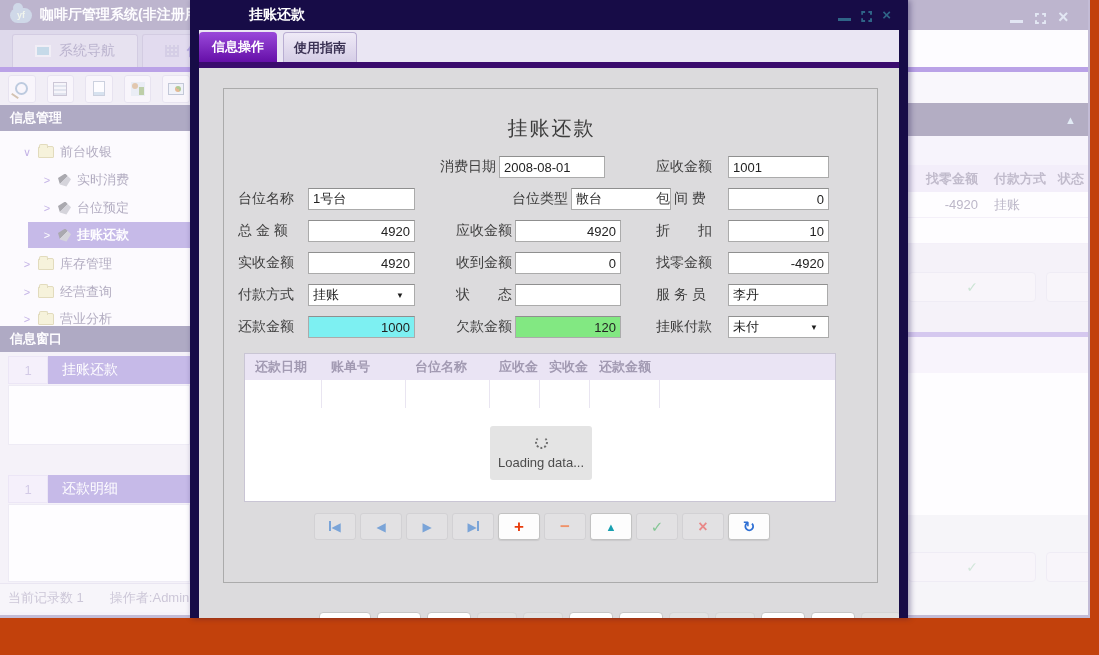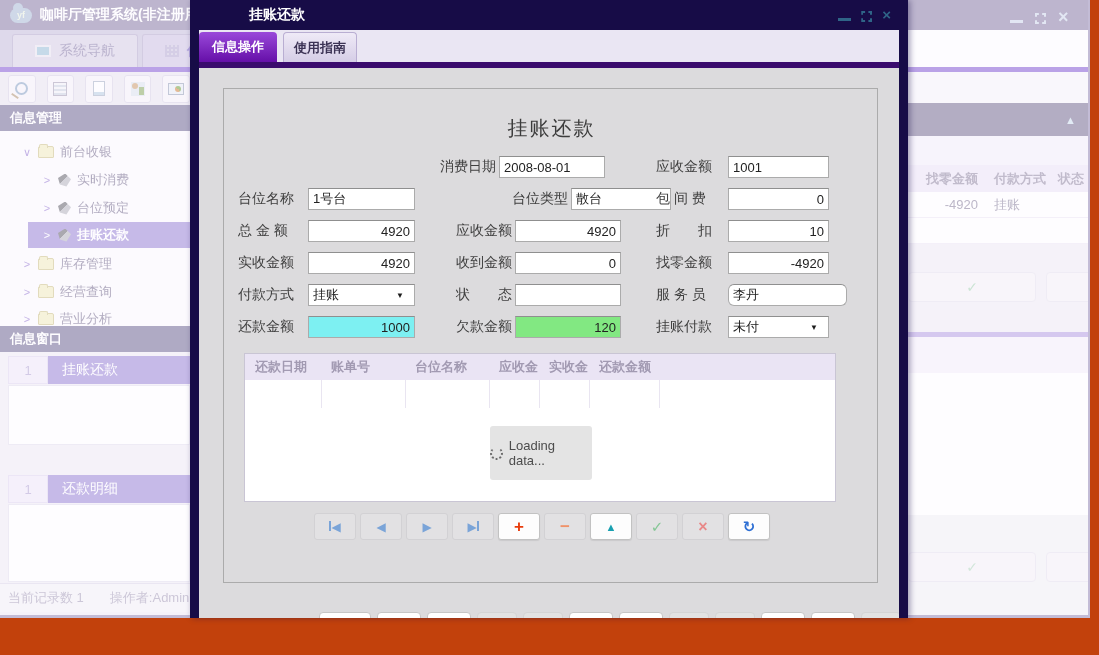--- a/index.html
+++ b/index.html
@@ -97,21 +97,21 @@
   .ffield.num { justify-content:flex-end; }
   .ffield.cyan { background:#7df0f2; }
   .ffield.green { background:#82e882; }
   .combo-arrow { width:20px; height:20px; display:flex; align-items:center; justify-content:center; font-size:8px; color:#1c1c1c; margin-left:auto; }
 
   #mtable { left:20px; top:264px; width:592px; border:1px solid #c9c5d4; background:#fff; }
   #mtable-head { display:flex; height:26px; background:#eae4f4; color:#a29ab2; font-size:13px; font-weight:bold; align-items:center; }
   .mth { padding-left:10px; }
   #mtable-body { position:relative; height:121px; background:#fff; }
   .colline { position:absolute; top:0; width:1px; height:28px; background:#e9e5f1; }
-  #loading-box { position:absolute; left:245px; top:46px; width:102px; height:54px; background:#e4e4e4; border-radius:3px; display:flex; flex-direction:row; align-items:center; justify-content:center; gap:6px; }
+  #loading-box { position:absolute; left:245px; top:46px; width:102px; height:54px; background:#e4e4e4; border-radius:3px; display:flex; flex-direction:column; align-items:center; justify-content:center; gap:6px; }
   .spinner { width:13px; height:13px; border-radius:50%; border:2px dotted #6a6a6a; border-top-color:transparent; }
   #loading-text { font-size:13px; color:#4c4c4c; }
 
   #navrow { left:90px; top:424px; display:flex; gap:4px; }
   .nav-btn { width:42px; height:27px; border-radius:3px; display:flex; align-items:center; justify-content:center; font-size:13px; position:relative; }
   .nav-btn.flat { background:#e2e1e3; border:1px solid #d2d1d4; }
   .nav-btn.raised { background:#fdfdfd; border:1px solid #c2c2c2; box-shadow:0 1px 1px rgba(0,0,0,.08); }
   .g-nav { color:#7aa4d8; font-size:12px; }
   .bar-l::before, .bar-r::after { content:""; width:2px; height:10px; background:#7aa4d8; display:inline-block; }
   .g-plus { color:#e83c0c; font-size:17px; font-weight:bold; }
@@ -353,21 +353,21 @@
           <span>挂账</span>
           <span class="combo-arrow">▼</span>
         </span>
       </div>
       <div class="frow" style="left:232px; top:195px;">
         <span class="flabel" style="width:59px;">状　　态</span>
         <span class="ffield" style="width:106px;"></span>
       </div>
       <div class="frow" style="left:432px; top:195px;">
         <span class="flabel" style="width:72px;">服 务 员</span>
-        <span class="ffield" style="width:119px;border-radius:6px;">李丹</span>
+        <span class="ffield" style="width:100px;">李丹</span>
       </div>
 
       <div class="frow" style="left:14px; top:227px;">
         <span class="flabel" style="width:70px;">还款金额</span>
         <span class="ffield num cyan" style="width:107px;">1000</span>
       </div>
       <div class="frow" style="left:232px; top:227px;">
         <span class="flabel" style="width:59px;">欠款金额</span>
         <span class="ffield num green" style="width:106px;">120</span>
       </div>

